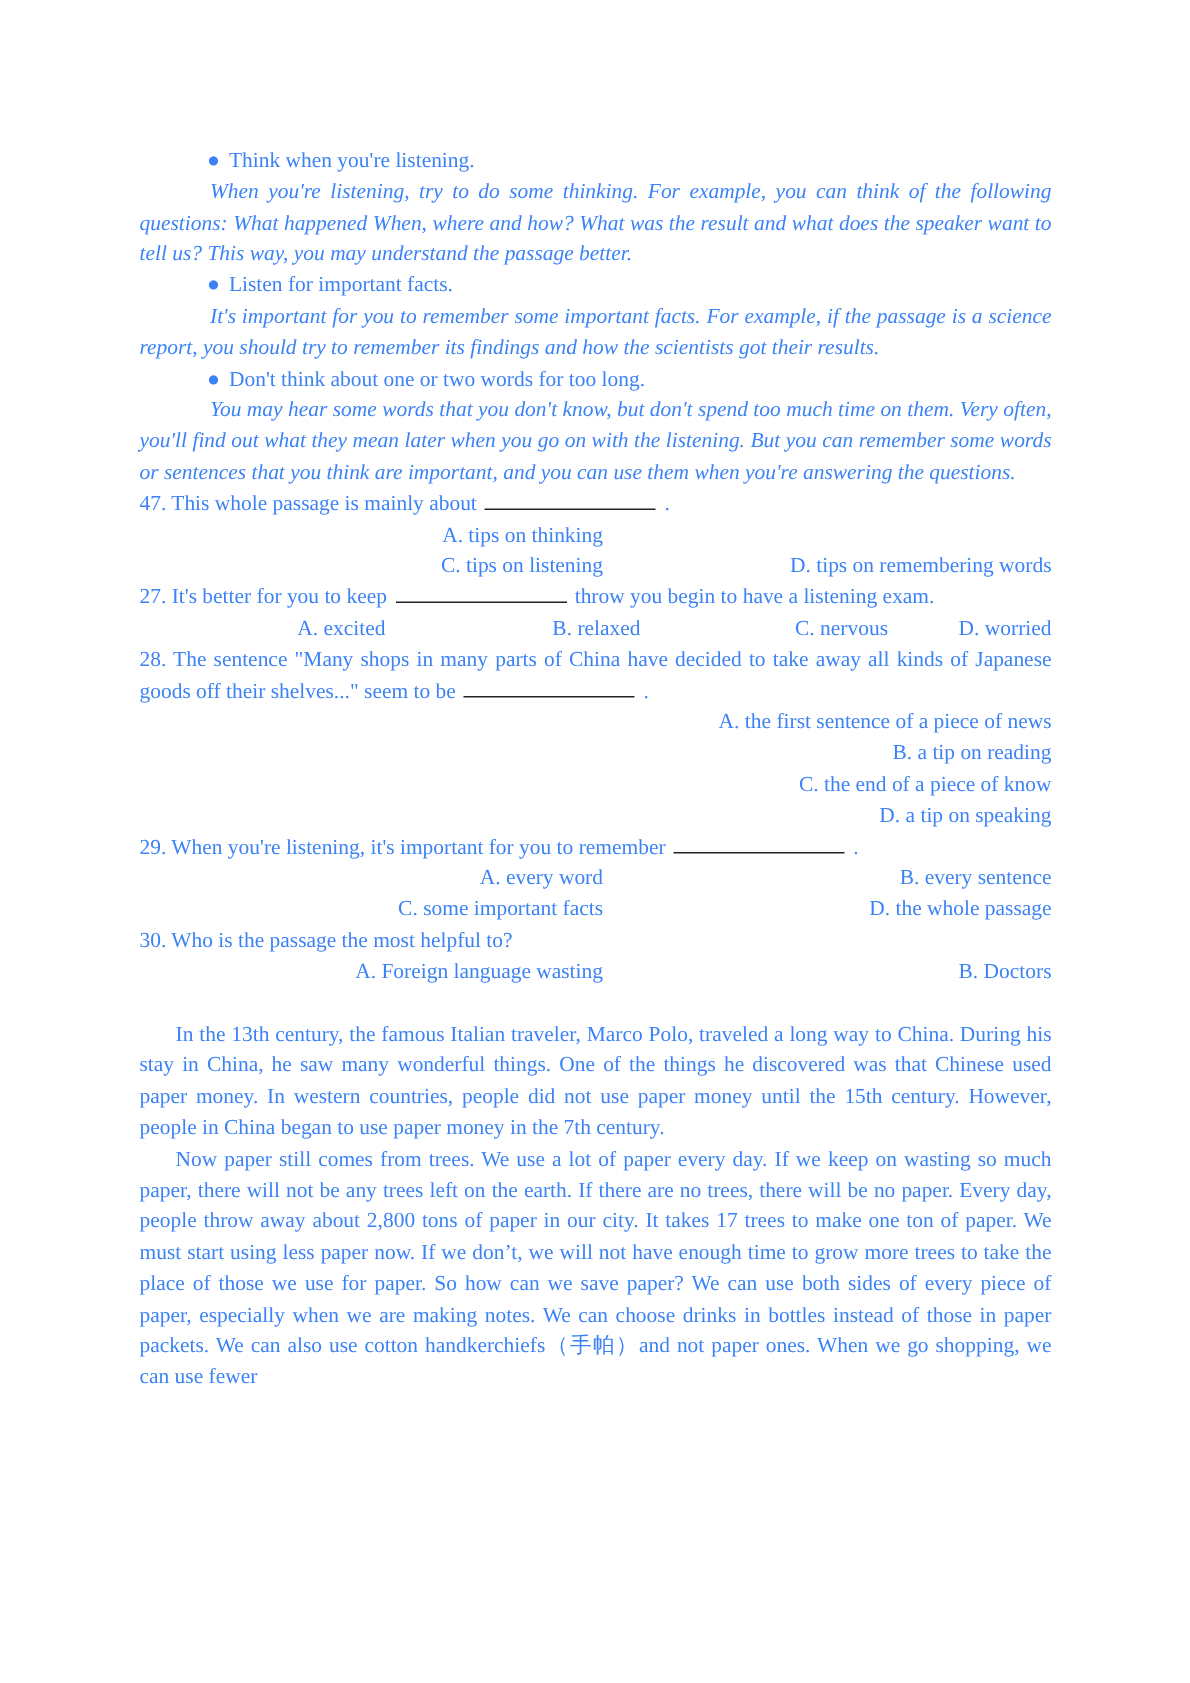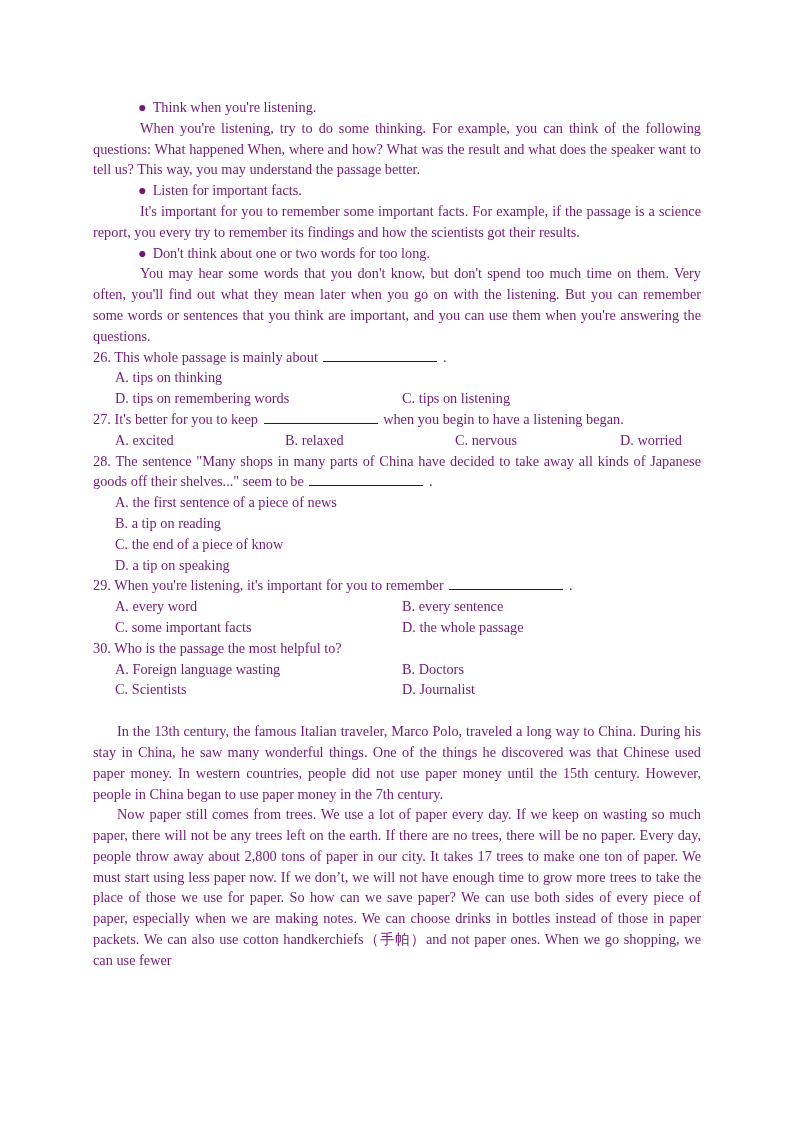--- a/index.html
+++ b/index.html
@@ -5,67 +5,67 @@
   html, body { margin: 0; padding: 0; background: #ffffff; }
   .page {
     position: relative;
     width: 789px;
     height: 1122px;
     background: #ffffff;
     overflow: hidden;
     font-family: "Liberation Serif", serif;
     font-size: 14.3px;
     line-height: 20.8px;
-    color: #701a75;
+    color: #3b82f6;
   }
   .doc {
     position: absolute;
     left: 93px;
     top: 97px;
     width: 608px;
   }
   .para { text-align: justify; }
-  .para.indent-large { text-indent: 47px; }
+  .para.indent-large { text-indent: 47px; font-style: italic; }
   .para.indent-small { text-indent: 24px; }
   .bullet-line { padding-left: 45px; }
   .bullet-glyph { margin-right: 6px; }
   .q-line { text-align: justify; }
   .blank {
     display: inline-block;
     width: 114px;
     height: 12px;
     border-bottom: 1.3px solid #222;
     margin: 0 2px;
   }
-  .opts { padding-left: 22px; display: grid; }
+  .opts { padding-left: 22px; display: grid; text-align: right; }
   .opts.c1 { grid-template-columns: 1fr; }
   .opts.c2 { grid-template-columns: 287px 1fr; }
   .opts.c4 { grid-template-columns: 142px 142px 137px 1fr; gap: 28px; }
   .spacer { height: 21px; }
 </style>
 </head>
 <body>
 
 <div class="page">
   <div class="doc" id="doc">
       <div class="bullet-line"><span class="bullet-glyph">●</span><span>Think when you're listening.</span></div>
       <div class="para indent-large">When you're listening, try to do some thinking. For example, you can think of the following questions: What happened When, where and how? What was the result and what does the speaker want to tell us? This way, you may understand the passage better.</div>
       <div class="bullet-line"><span class="bullet-glyph">●</span><span>Listen for important facts.</span></div>
-      <div class="para indent-large">It's important for you to remember some important facts. For example, if the passage is a science report, you every try to remember its findings and how the scientists got their results.</div>
+      <div class="para indent-large">It's important for you to remember some important facts. For example, if the passage is a science report, you should try to remember its findings and how the scientists got their results.</div>
       <div class="bullet-line"><span class="bullet-glyph">●</span><span>Don't think about one or two words for too long.</span></div>
       <div class="para indent-large">You may hear some words that you don't know, but don't spend too much time on them. Very often, you'll find out what they mean later when you go on with the listening. But you can remember some words or sentences that you think are important, and you can use them when you're answering the questions.</div>
-      <div class="q-line"><span>26. This whole passage is mainly about</span> <span class="blank"></span> <span>.</span></div>
+      <div class="q-line"><span>47. This whole passage is mainly about</span> <span class="blank"></span> <span>.</span></div>
       <div class="opts c2">
         <span>A. tips on thinking</span>
       </div>
       <div class="opts c2">
+        <span>C. tips on listening</span>
         <span>D. tips on remembering words</span>
-        <span>C. tips on listening</span>
       </div>
-      <div class="q-line"><span>27. It's better for you to keep</span> <span class="blank"></span> <span>when you begin to have a listening began.</span></div>
+      <div class="q-line"><span>27. It's better for you to keep</span> <span class="blank"></span> <span>throw you begin to have a listening exam.</span></div>
       <div class="opts c4">
         <span>A. excited</span>
         <span>B. relaxed</span>
         <span>C. nervous</span>
         <span>D. worried</span>
       </div>
       <div class="q-line"><span>28. The sentence "Many shops in many parts of China have decided to take away all kinds of Japanese goods off their shelves..." seem to be</span> <span class="blank"></span> <span>.</span></div>
       <div class="opts c1">
         <span>A. the first sentence of a piece of news</span>
       </div>
@@ -85,21 +85,17 @@
       </div>
       <div class="opts c2">
         <span>C. some important facts</span>
         <span>D. the whole passage</span>
       </div>
       <div class="q-line"><span>30. Who is the passage the most helpful to?</span></div>
       <div class="opts c2">
         <span>A. Foreign language wasting</span>
         <span>B. Doctors</span>
       </div>
-      <div class="opts c2">
-        <span>C. Scientists</span>
-        <span>D. Journalist</span>
-      </div>
       <div class="spacer"></div>
       <div class="para indent-small">In the 13th century, the famous Italian traveler, Marco Polo, traveled a long way to China. During his stay in China, he saw many wonderful things. One of the things he discovered was that Chinese used paper money. In western countries, people did not use paper money until the 15th century. However, people in China began to use paper money in the 7th century.</div>
       <div class="para indent-small">Now paper still comes from trees. We use a lot of paper every day. If we keep on wasting so much paper, there will not be any trees left on the earth. If there are no trees, there will be no paper. Every day, people throw away about 2,800 tons of paper in our city. It takes 17 trees to make one ton of paper. We must start using less paper now. If we don’t, we will not have enough time to grow more trees to take the place of those we use for paper. So how can we save paper? We can use both sides of every piece of paper, especially when we are making notes. We can choose drinks in bottles instead of those in paper packets. We can also use cotton handkerchiefs（手帕）and not paper ones. When we go shopping, we can use fewer</div>
     </div>
 </div>
 
 </body></html>

